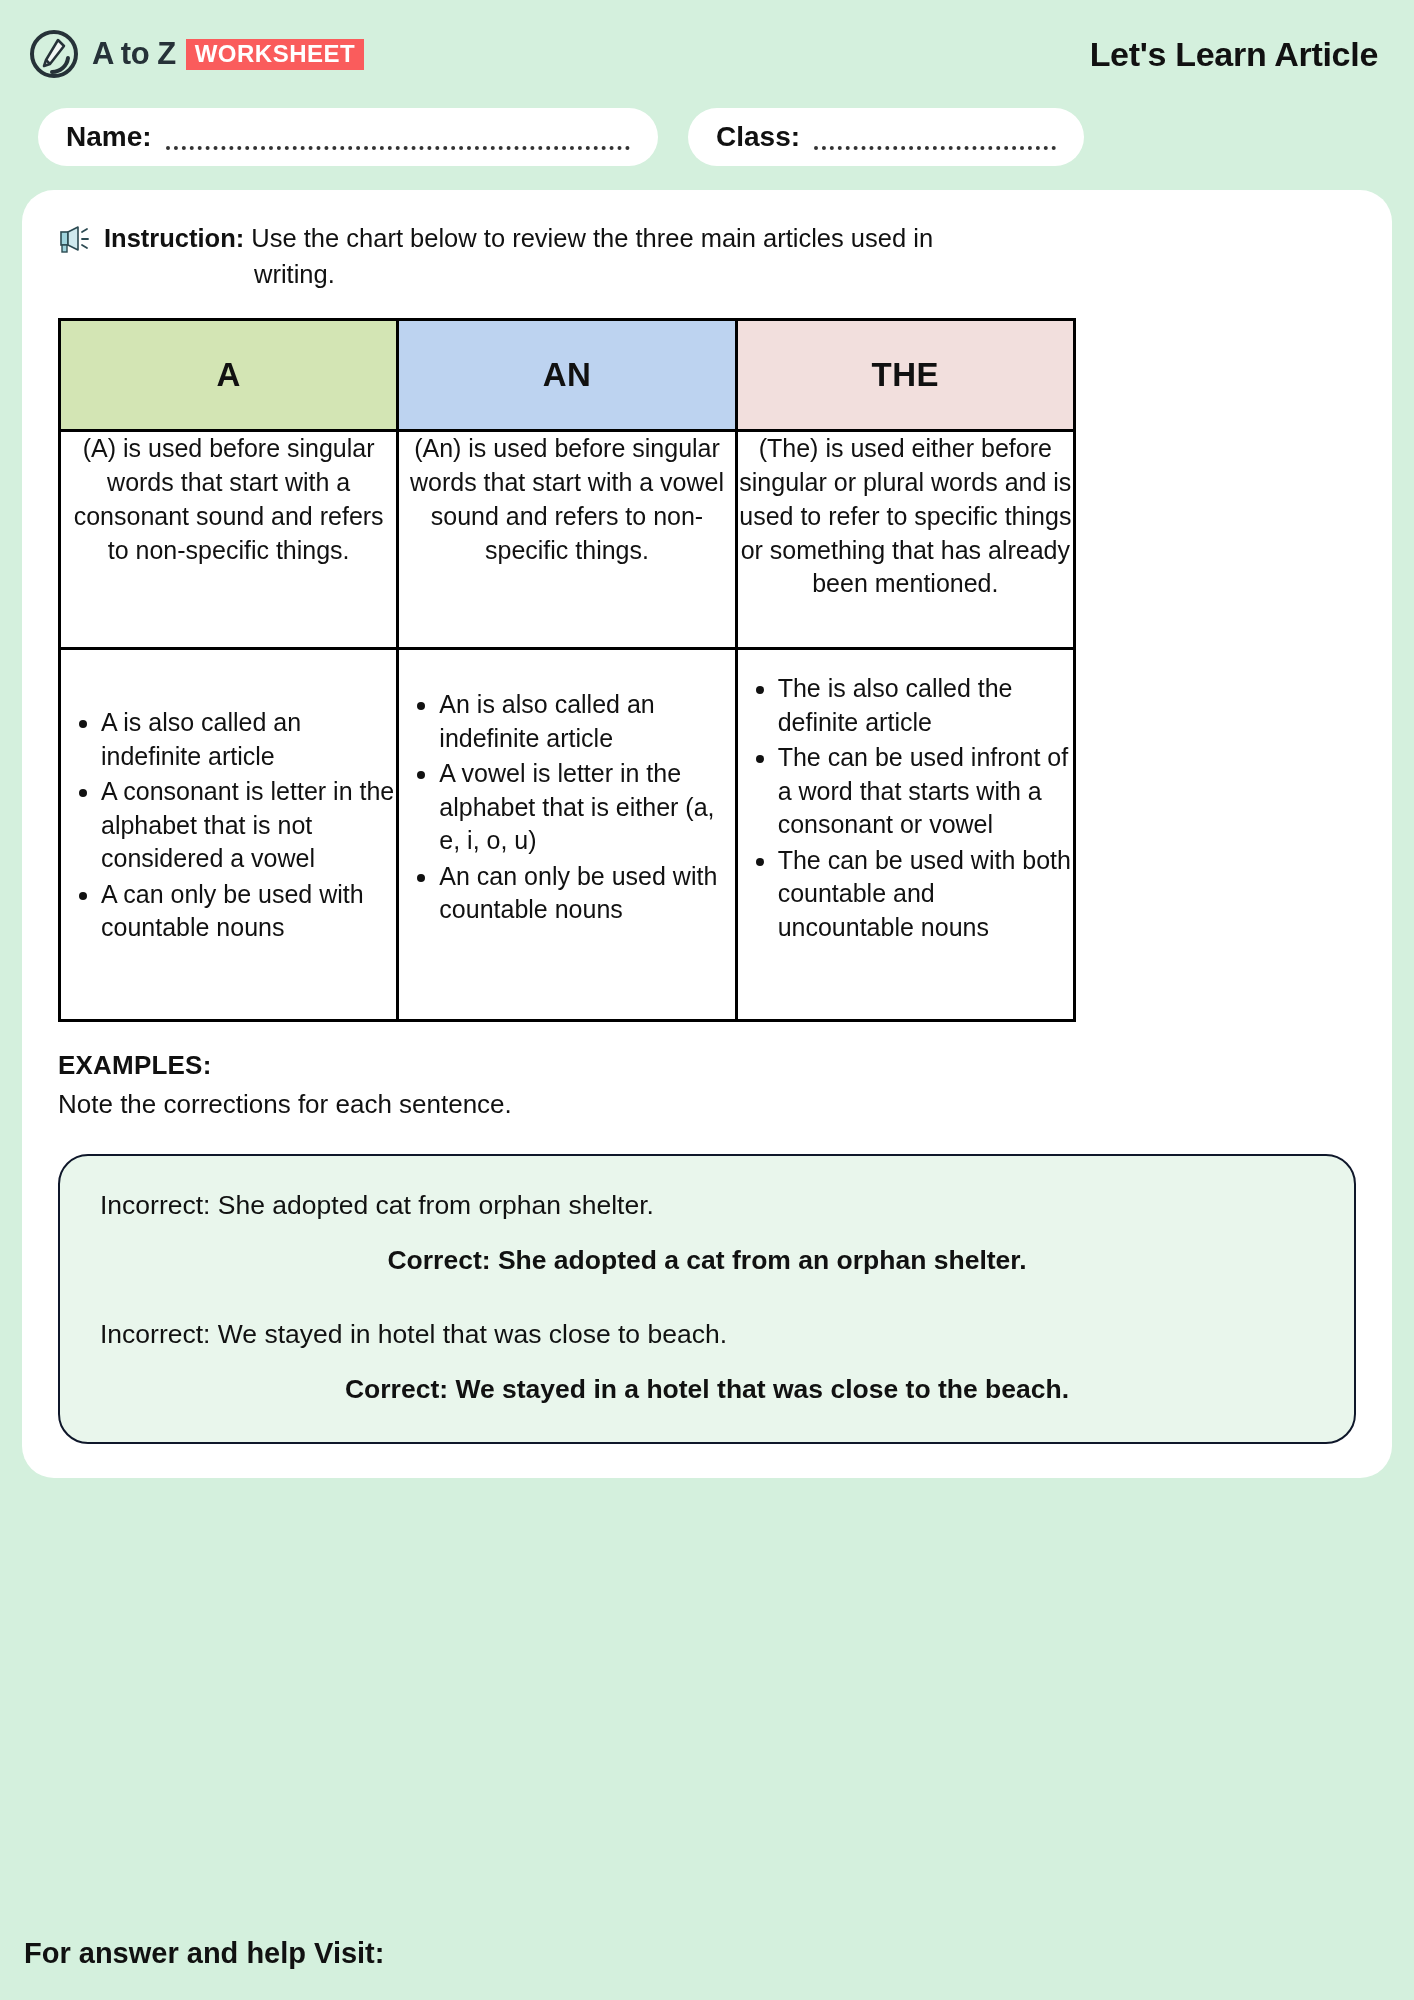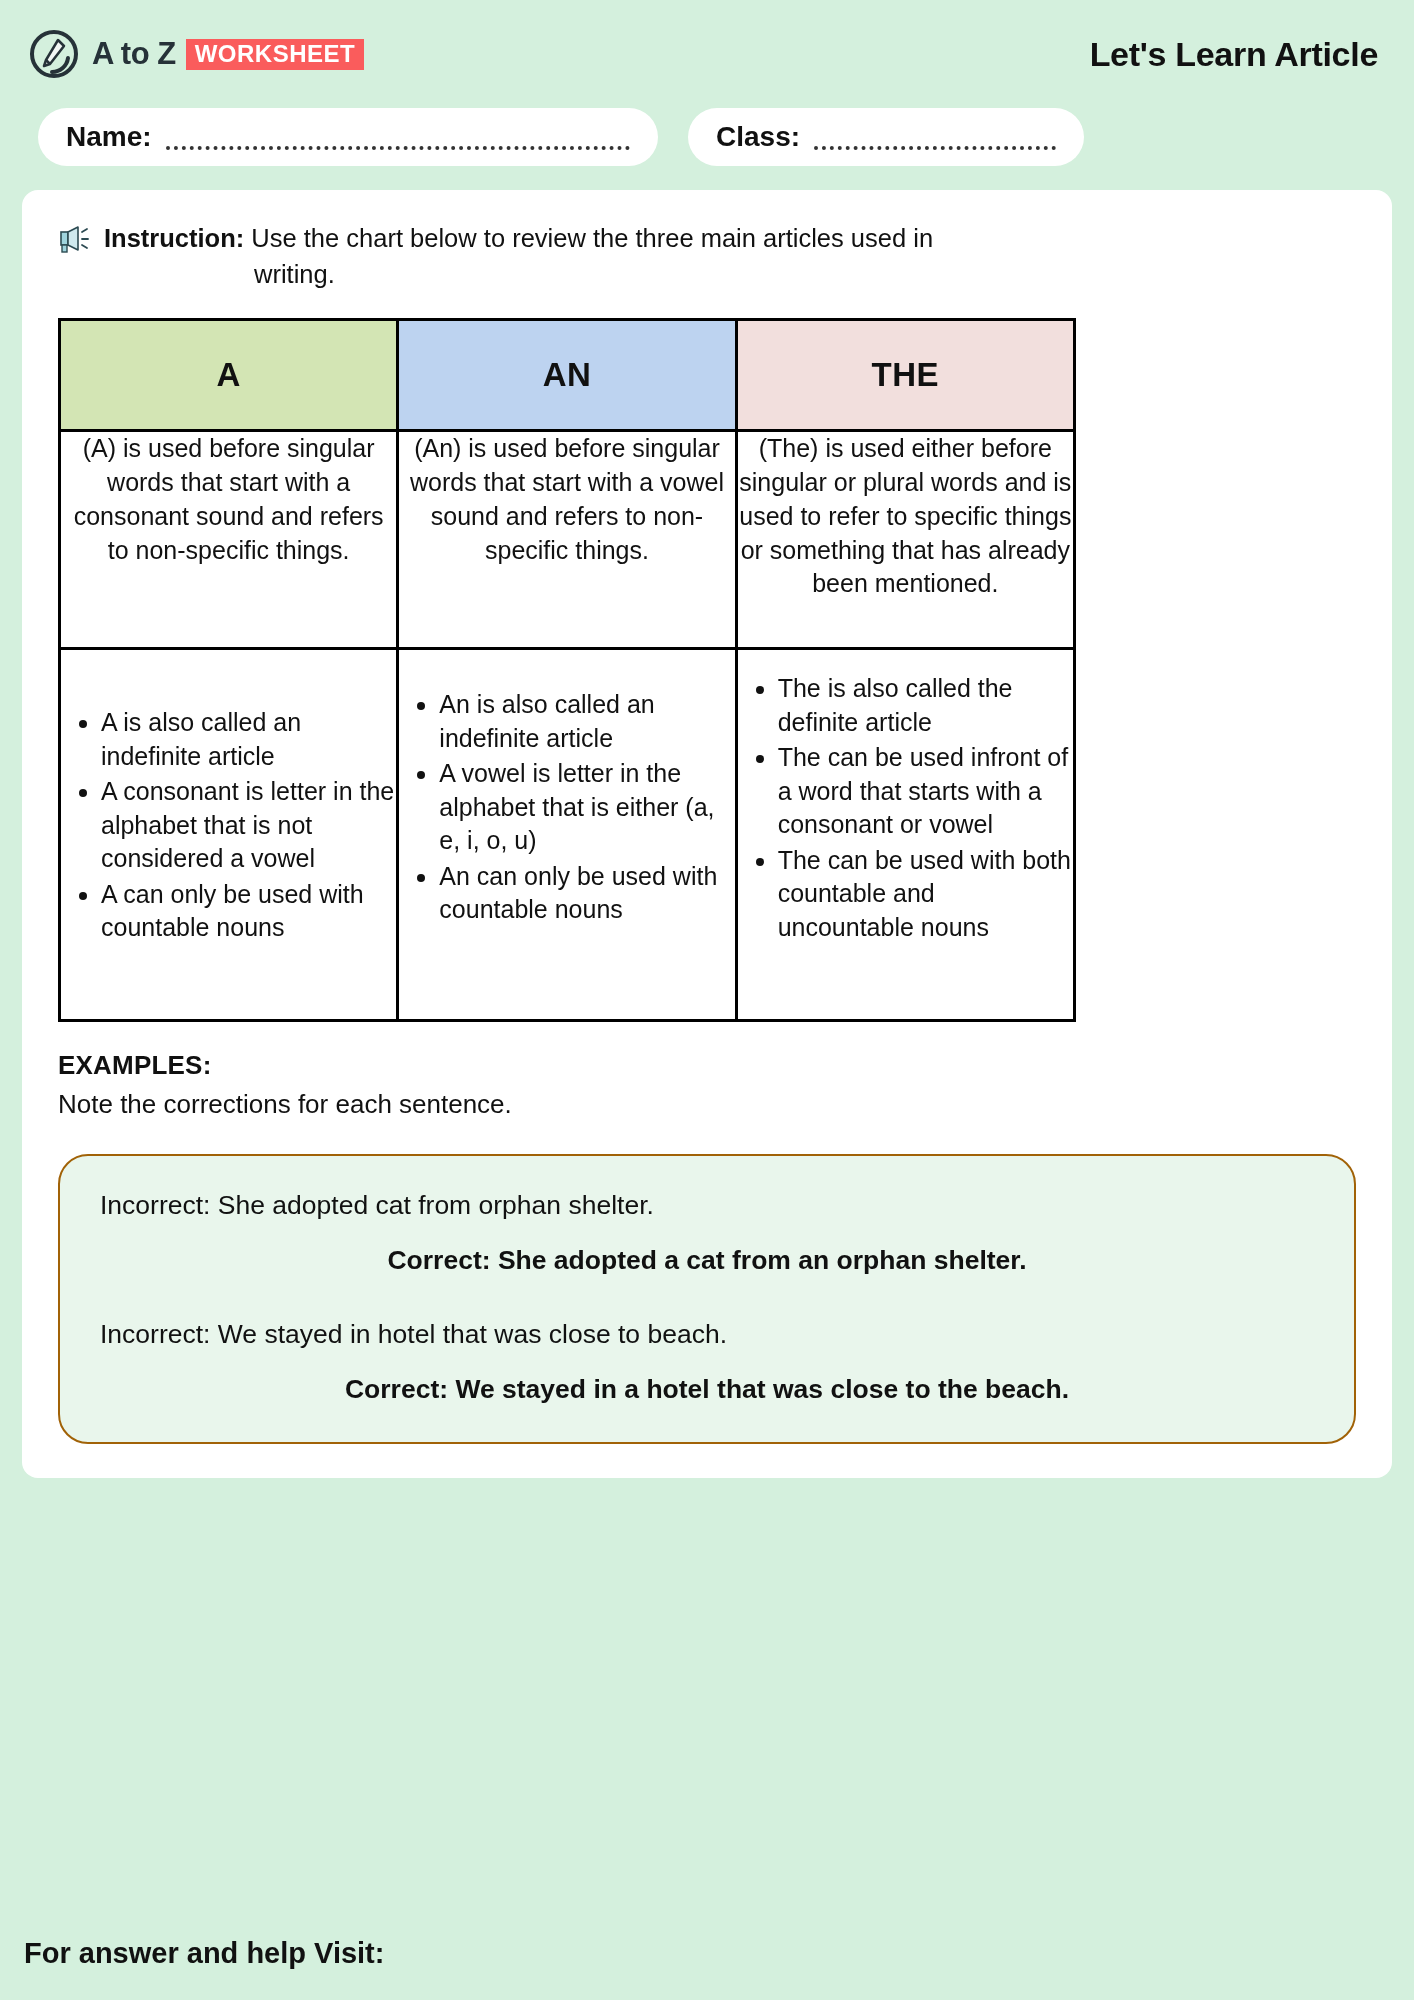--- a/index.html
+++ b/index.html
@@ -90,21 +90,21 @@
   .dotline {
     flex: 1 1 auto;
     margin-left: 14px;
     border-bottom: 4px dotted #333;
     height: 22px;
   }
 
   
   .card {
     background: #ffffff;
-    border-radius: 16px;
+    border-radius: 32px;
     margin: 24px 22px 0 22px;
     padding: 30px 36px 34px 36px;
     box-sizing: border-box;
     height: 1288px;
     position: relative;
   }
 
   .instruction {
     display: flex;
     align-items: flex-start;
@@ -192,21 +192,21 @@
     font-weight: bold;
     letter-spacing: 0.2px;
   }
   .examples-sub {
     margin-top: 8px;
     font-size: 26px;
   }
 
   .example-box {
     margin-top: 34px;
-    border: 2px solid #a16207;
+    border: 2px solid #0f172a;
     border-radius: 30px;
     background: #e9f6ec;
     padding: 30px 40px 34px 40px;
     box-sizing: border-box;
   }
   .ex-pair { }
   .ex-pair + .ex-pair { margin-top: 36px; }
   .ex-wrong {
     font-size: 26.5px;
     line-height: 1.45;

